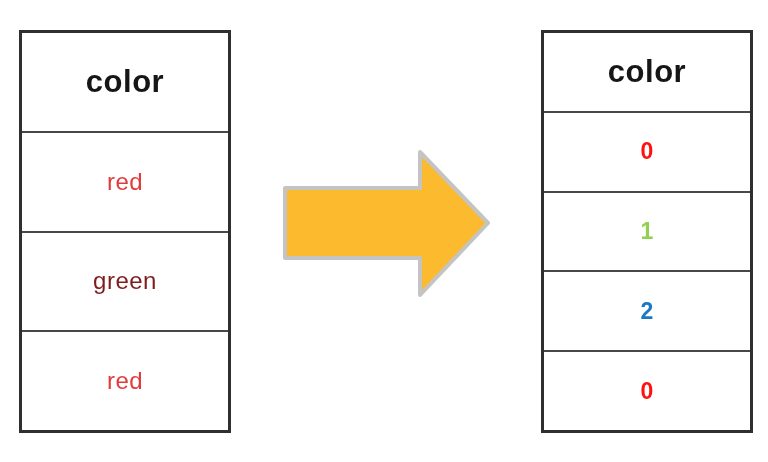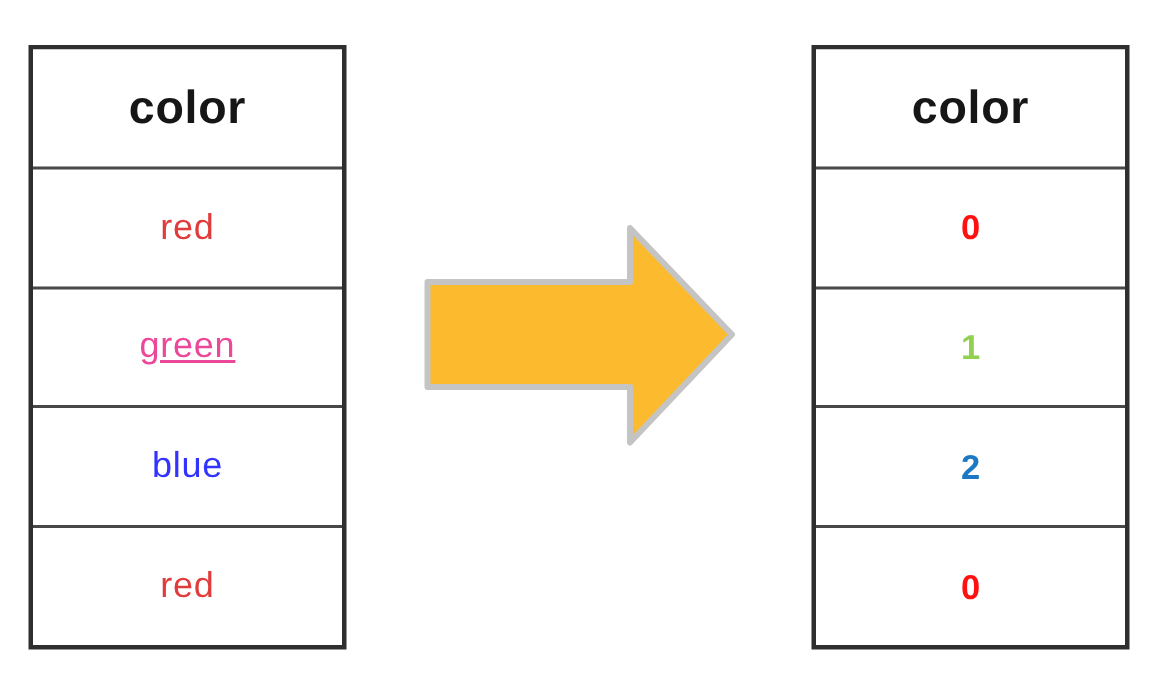--- a/index.html
+++ b/index.html
@@ -65,24 +65,21 @@
 <div class="canvas">
 
   <div class="enc-table left">
     <div class="cell header-cell">
       <span>color</span>
     </div>
     <div class="cell word-cell">
       <span style="color: rgb(224, 60, 60);">red</span>
     </div>
     <div class="cell word-cell">
-      <span style="color: #ec4899; text-decoration: underline;">green</span>
-    </div>
-    <div class="cell word-cell">
-      <span style="color: rgb(51, 51, 255);">blue</span>
+      <span style="color: #7f1d1d;">green</span>
     </div>
     <div class="cell word-cell">
       <span style="color: rgb(224, 60, 60);">red</span>
     </div>
   </div>
 
   <div class="arrow-wrap">
     <svg width="215" height="160" viewBox="0 0 215 160">
       <polygon points="5,43 140,43 140,7 208,78 140,150 140,113 5,113" stroke-width="4" stroke-linejoin="round" fill="#fcbb2f" stroke="#c4c4c4"></polygon>
     </svg>

